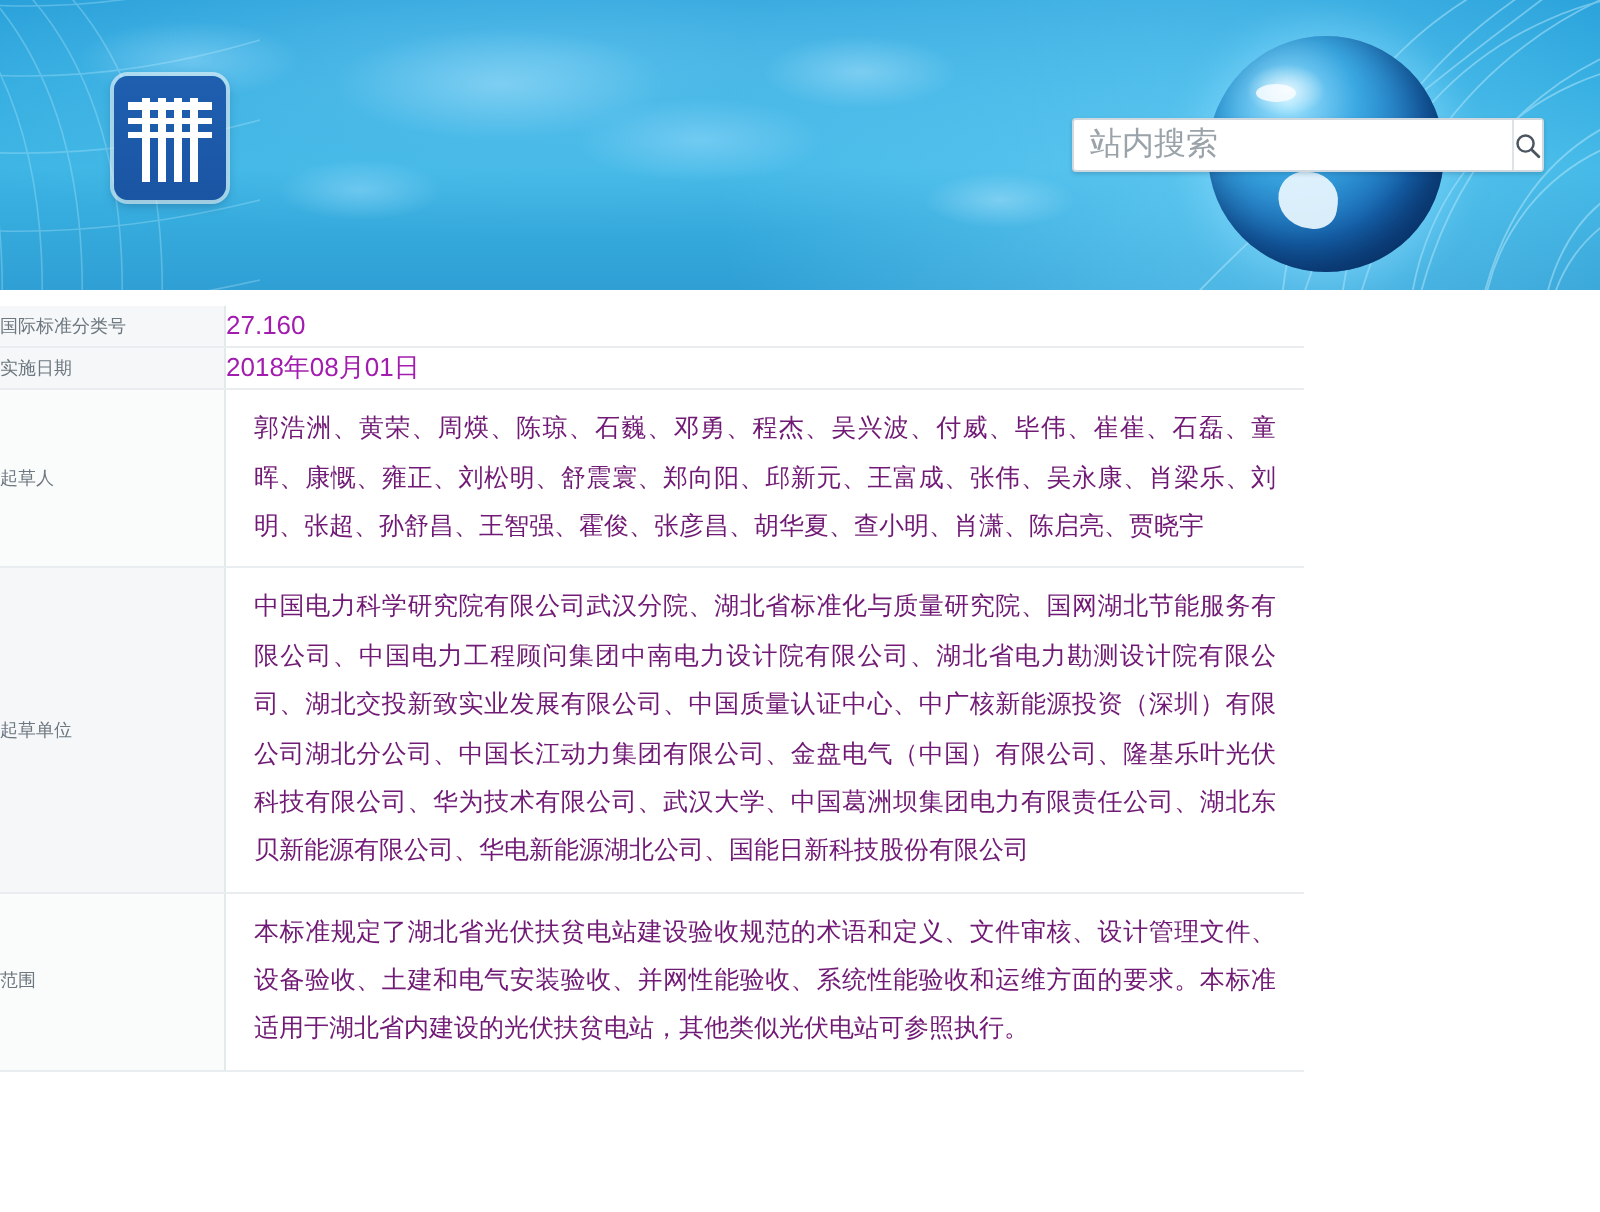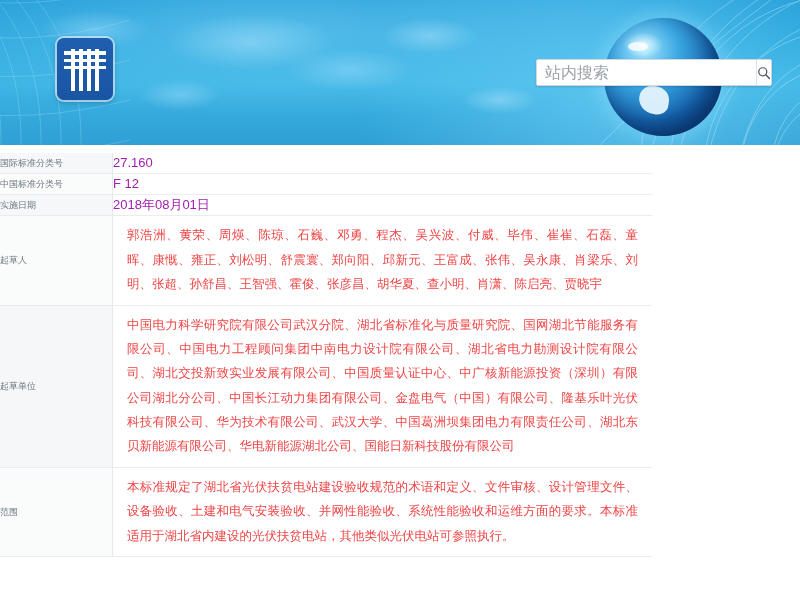--- a/index.html
+++ b/index.html
@@ -126,21 +126,21 @@
     line-height:1.4;
     vertical-align:middle;
   }
   td.val{
     color:#a21caf;font-size:13px;
     padding:9px 14px;
     line-height:1.55;
     background:#ffffff;
   }
   td.val.multi{
-    font-size:12.5px;line-height:1.95;color:#ef4444;
+    font-size:12.5px;line-height:1.95;color:#701a75;
     padding:7px 14px 8px 14px;
     text-align:justify;
   }
   tr.alt td.lbl{background:#fafbfb;}
   tr.alt td.val{background:#ffffff;}
 </style>
 </head>
 <body>
 
 <div class="page">
@@ -211,24 +211,20 @@
   </div>
 
 
   <div class="table-wrap">
     <table class="detail">
       <tbody id="detail-body">
           <tr>
             <td class="lbl">国际标准分类号</td>
             <td class="val">27.160</td>
           </tr>
-          <tr class="alt">
-            <td class="lbl">中国标准分类号</td>
-            <td class="val">F 12</td>
-          </tr>
           <tr>
             <td class="lbl">实施日期</td>
             <td class="val">2018年08月01日</td>
           </tr>
           <tr class="alt">
             <td class="lbl">起草人</td>
             <td class="val multi">郭浩洲、黄荣、周煐、陈琼、石巍、邓勇、程杰、吴兴波、付威、毕伟、崔崔、石磊、童晖、康慨、雍正、刘松明、舒震寰、郑向阳、邱新元、王富成、张伟、吴永康、肖梁乐、刘明、张超、孙舒昌、王智强、霍俊、张彦昌、胡华夏、查小明、肖潇、陈启亮、贾晓宇</td>
           </tr>
           <tr>
             <td class="lbl">起草单位</td>

